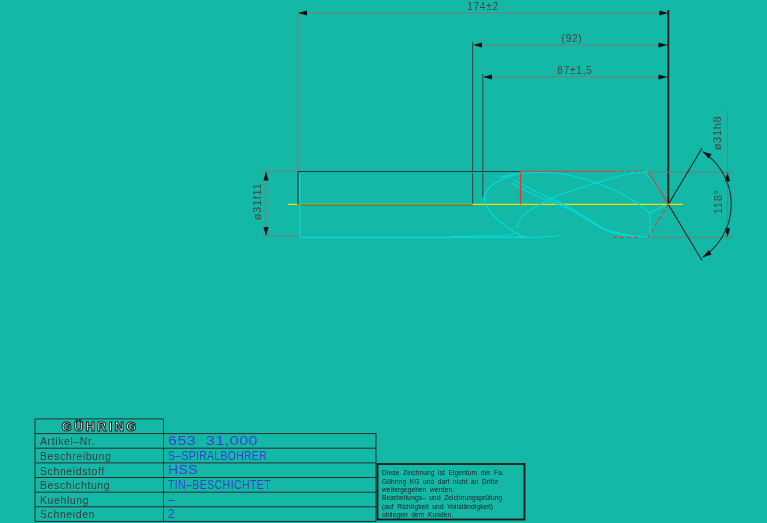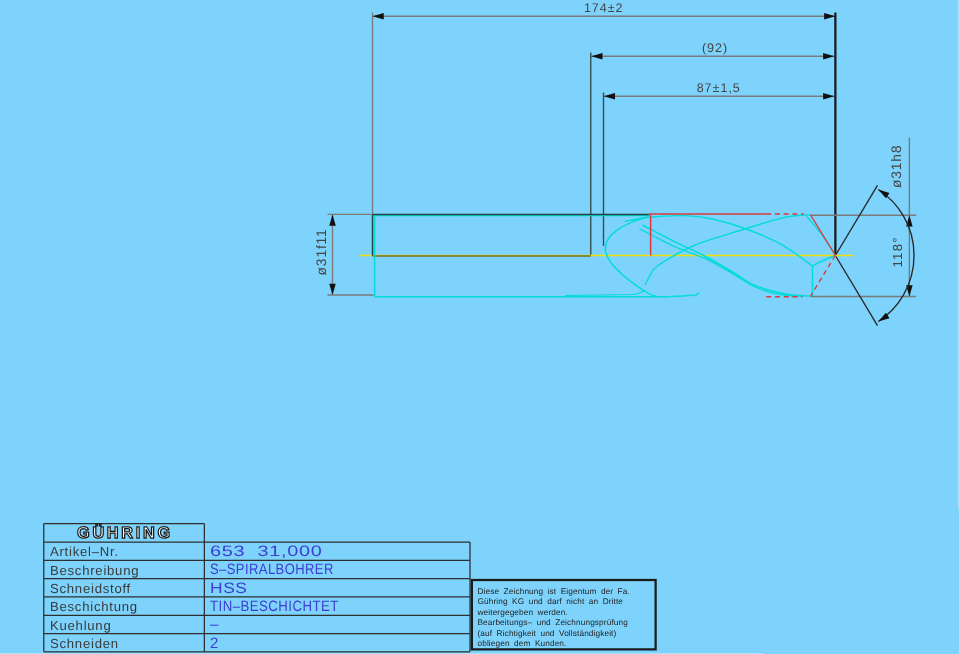--- a/index.html
+++ b/index.html
@@ -1,15 +1,15 @@
 <!DOCTYPE html>
 <html><head><meta charset="utf-8">
 <style>
 html,body{margin:0;padding:0;background:#fcfcf8;}
-#page{position:relative;width:767px;height:523px;background:#7dd3fc;overflow:hidden;}
+#page{position:relative;width:767px;height:523px;background:#14b8a6;overflow:hidden;}
 </style></head>
 <body>
 <div id="page">
 <svg width="767" height="523" viewBox="0 0 767 523">
 <line x1="298.0" y1="13.0" x2="668.3" y2="13.0" stroke="#7a7a7a" stroke-width="1.1"></line>
 <path d="M298.0,13.0 L307.0,10.4 L307.0,15.6 Z" fill="#111" stroke="none"></path>
 <path d="M668.3,13.0 L659.3,15.6 L659.3,10.4 Z" fill="#111" stroke="none"></path>
 <text x="483" y="9.5" font-family="Liberation Sans, sans-serif" font-size="10" fill="#444" text-anchor="middle" letter-spacing="0.8" font-weight="normal">174±2</text>
 <line x1="473.0" y1="45.0" x2="667.5" y2="45.0" stroke="#7a7a7a" stroke-width="1.1"></line>
 <path d="M473.0,45.0 L482.0,42.4 L482.0,47.6 Z" fill="#111" stroke="none"></path>

